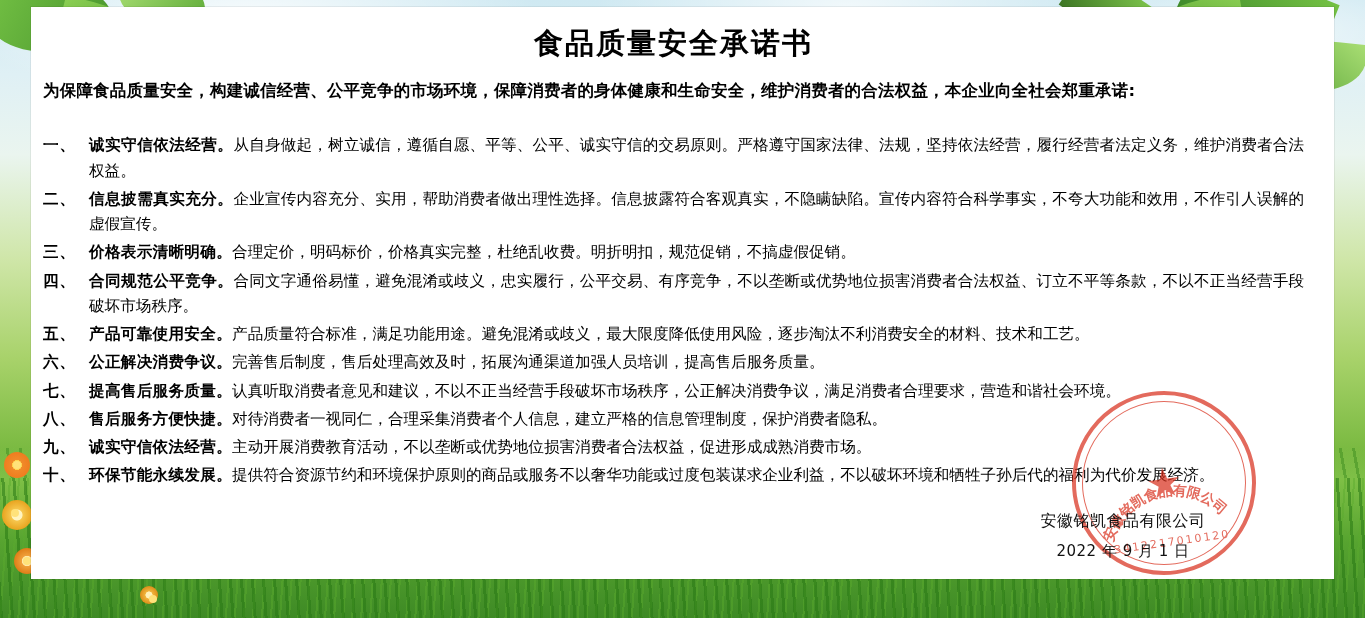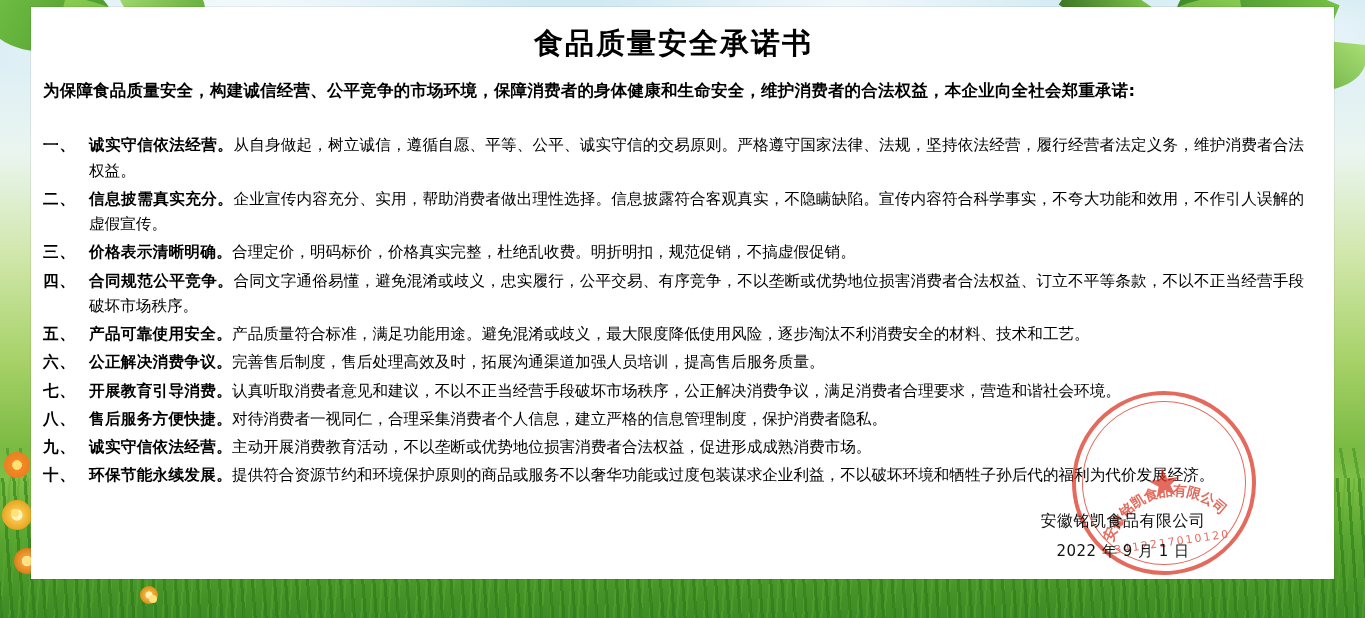--- a/index.html
+++ b/index.html
@@ -292,21 +292,21 @@
           <span class="clause-body"><span class="clause-head">产品可靠使用安全。</span><span class="clause-text">产品质量符合标准，满足功能用途。避免混淆或歧义，最大限度降低使用风险，逐步淘汰不利消费安全的材料、技术和工艺。</span></span>
         </li>
 
         <li class="clause">
           <span class="clause-num">六、</span>
           <span class="clause-body"><span class="clause-head">公正解决消费争议。</span><span class="clause-text">完善售后制度，售后处理高效及时，拓展沟通渠道加强人员培训，提高售后服务质量。</span></span>
         </li>
 
         <li class="clause">
           <span class="clause-num">七、</span>
-          <span class="clause-body"><span class="clause-head">开展教育引导消费。</span><span class="clause-text">认真听取消费者意见和建议，不以不正当经营手段破坏市场秩序，公正解决消费争议，满足消费者合理要求，营造和谐社会环境。</span></span>
+          <span class="clause-body"><span class="clause-head">提高售后服务质量。</span><span class="clause-text">认真听取消费者意见和建议，不以不正当经营手段破坏市场秩序，公正解决消费争议，满足消费者合理要求，营造和谐社会环境。</span></span>
         </li>
 
         <li class="clause">
           <span class="clause-num">八、</span>
           <span class="clause-body"><span class="clause-head">售后服务方便快捷。</span><span class="clause-text">对待消费者一视同仁，合理采集消费者个人信息，建立严格的信息管理制度，保护消费者隐私。</span></span>
         </li>
 
         <li class="clause">
           <span class="clause-num">九、</span>
           <span class="clause-body"><span class="clause-head">诚实守信依法经营。</span><span class="clause-text">主动开展消费教育活动，不以垄断或优势地位损害消费者合法权益，促进形成成熟消费市场。</span></span>

